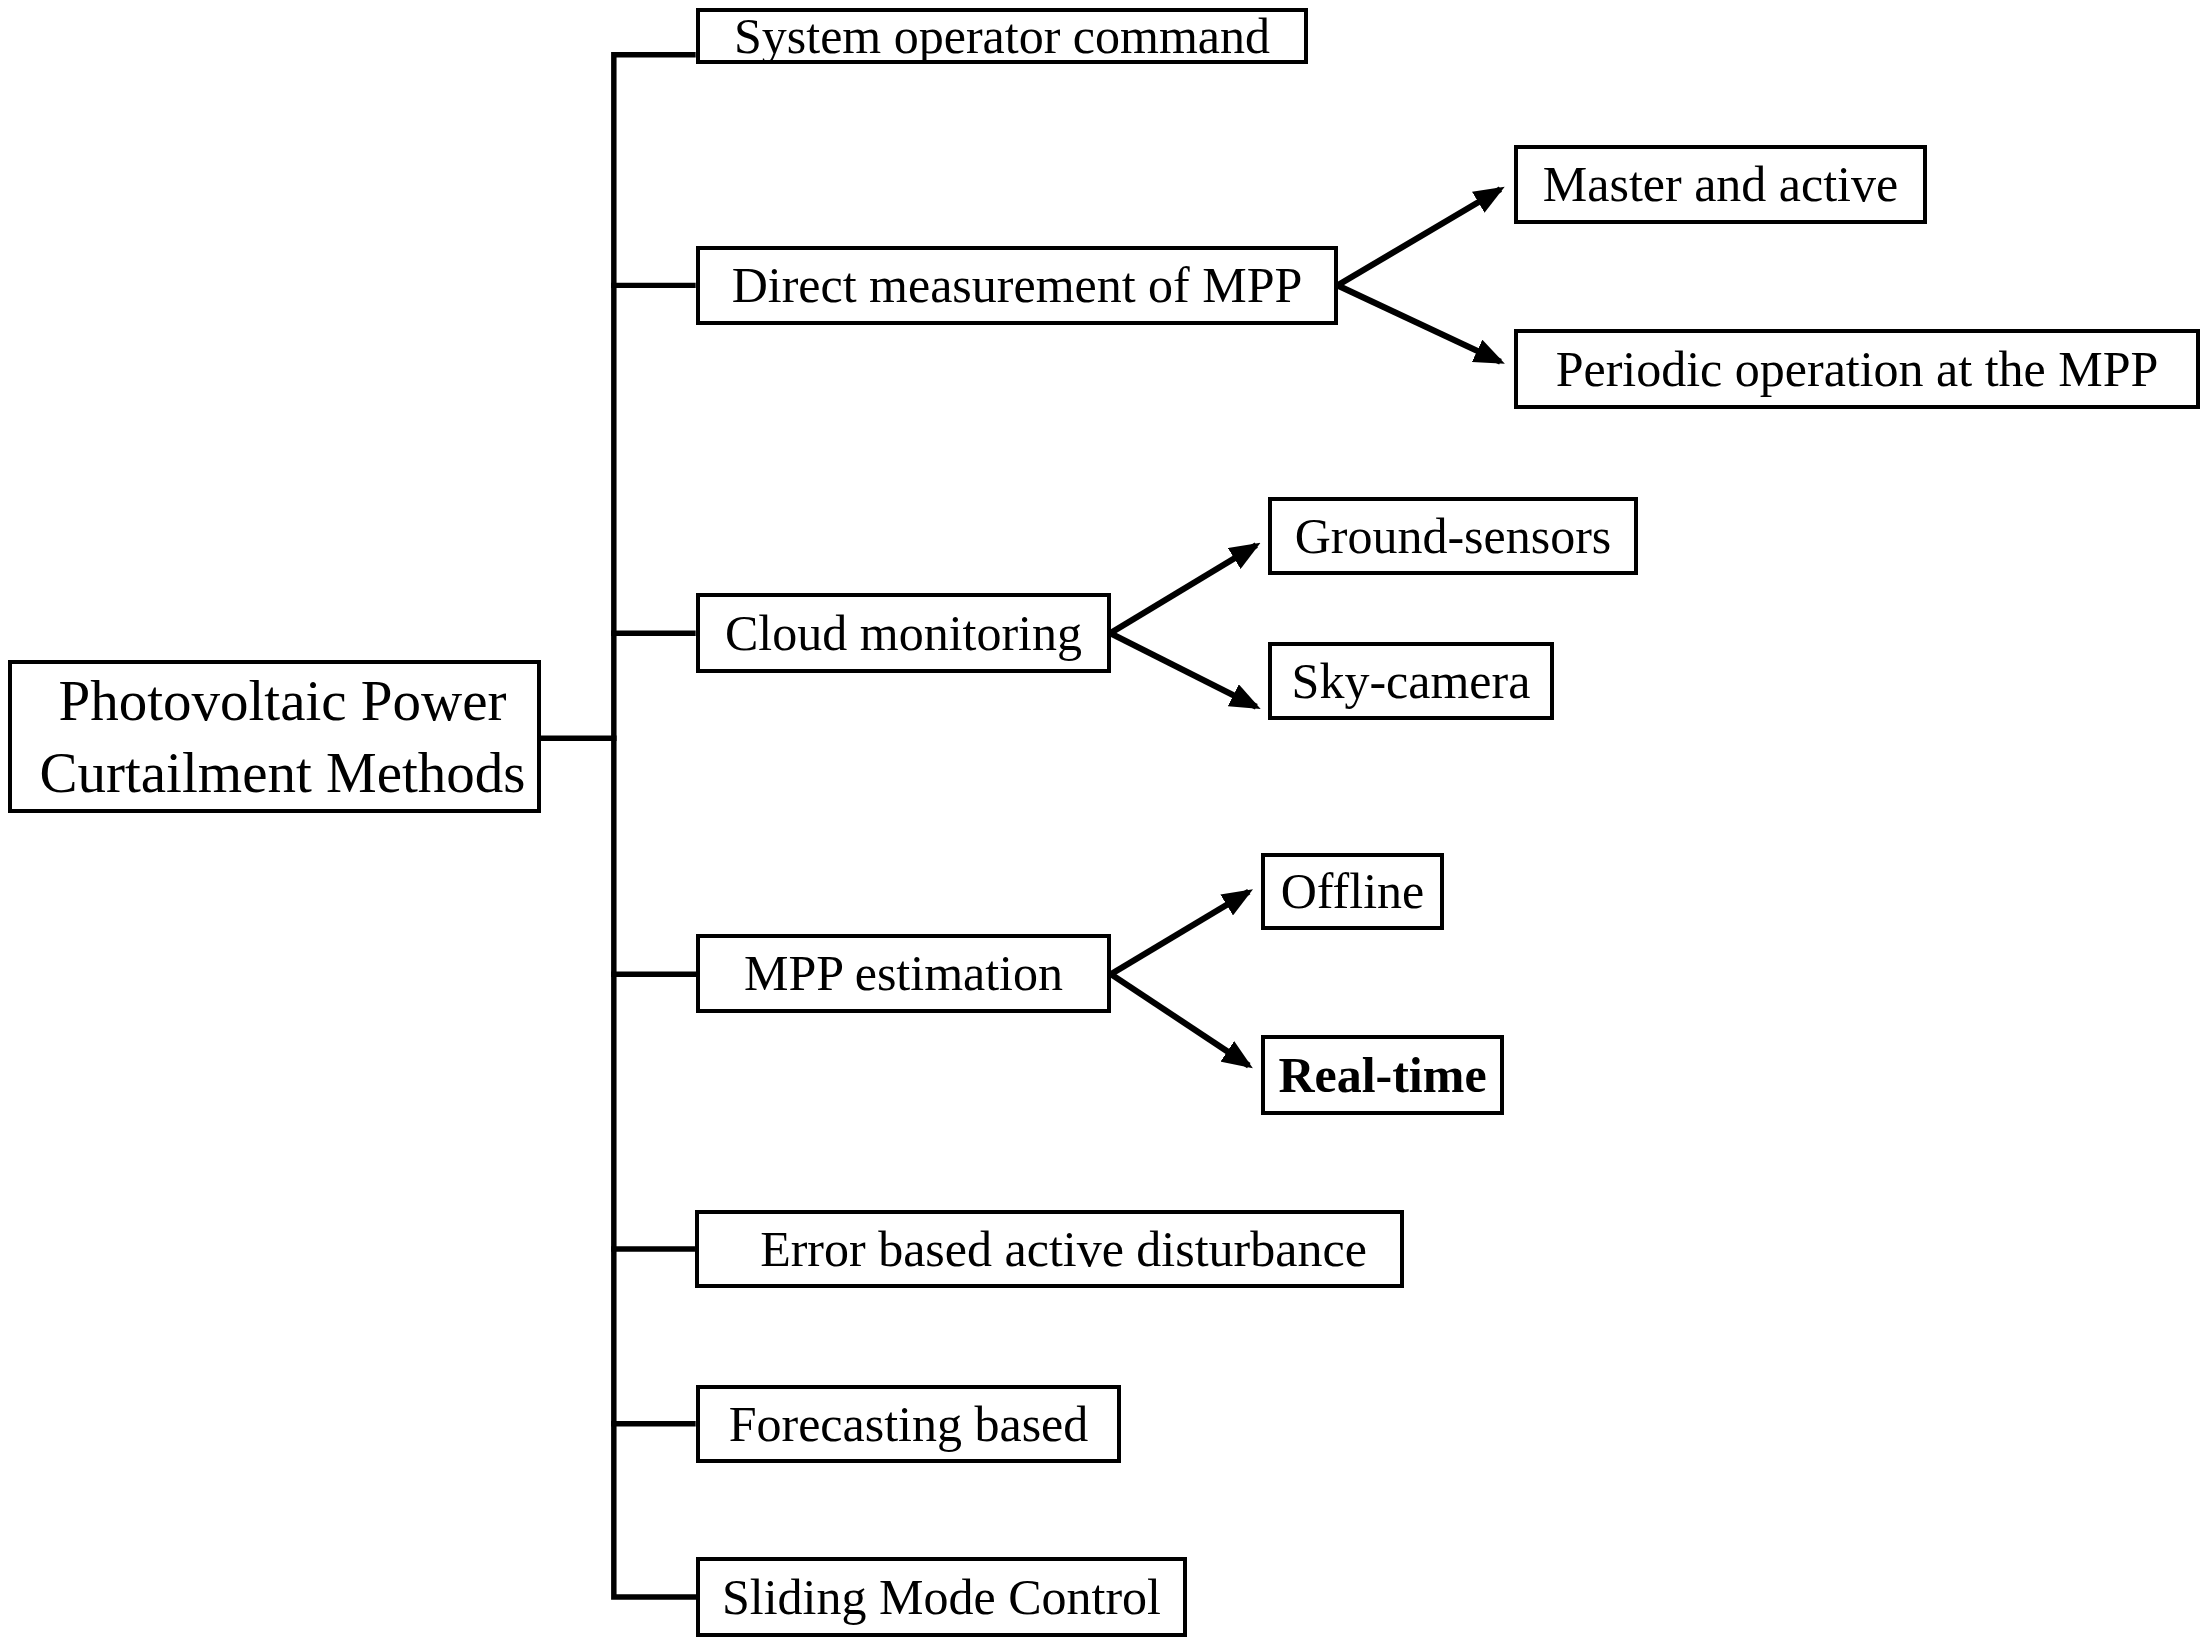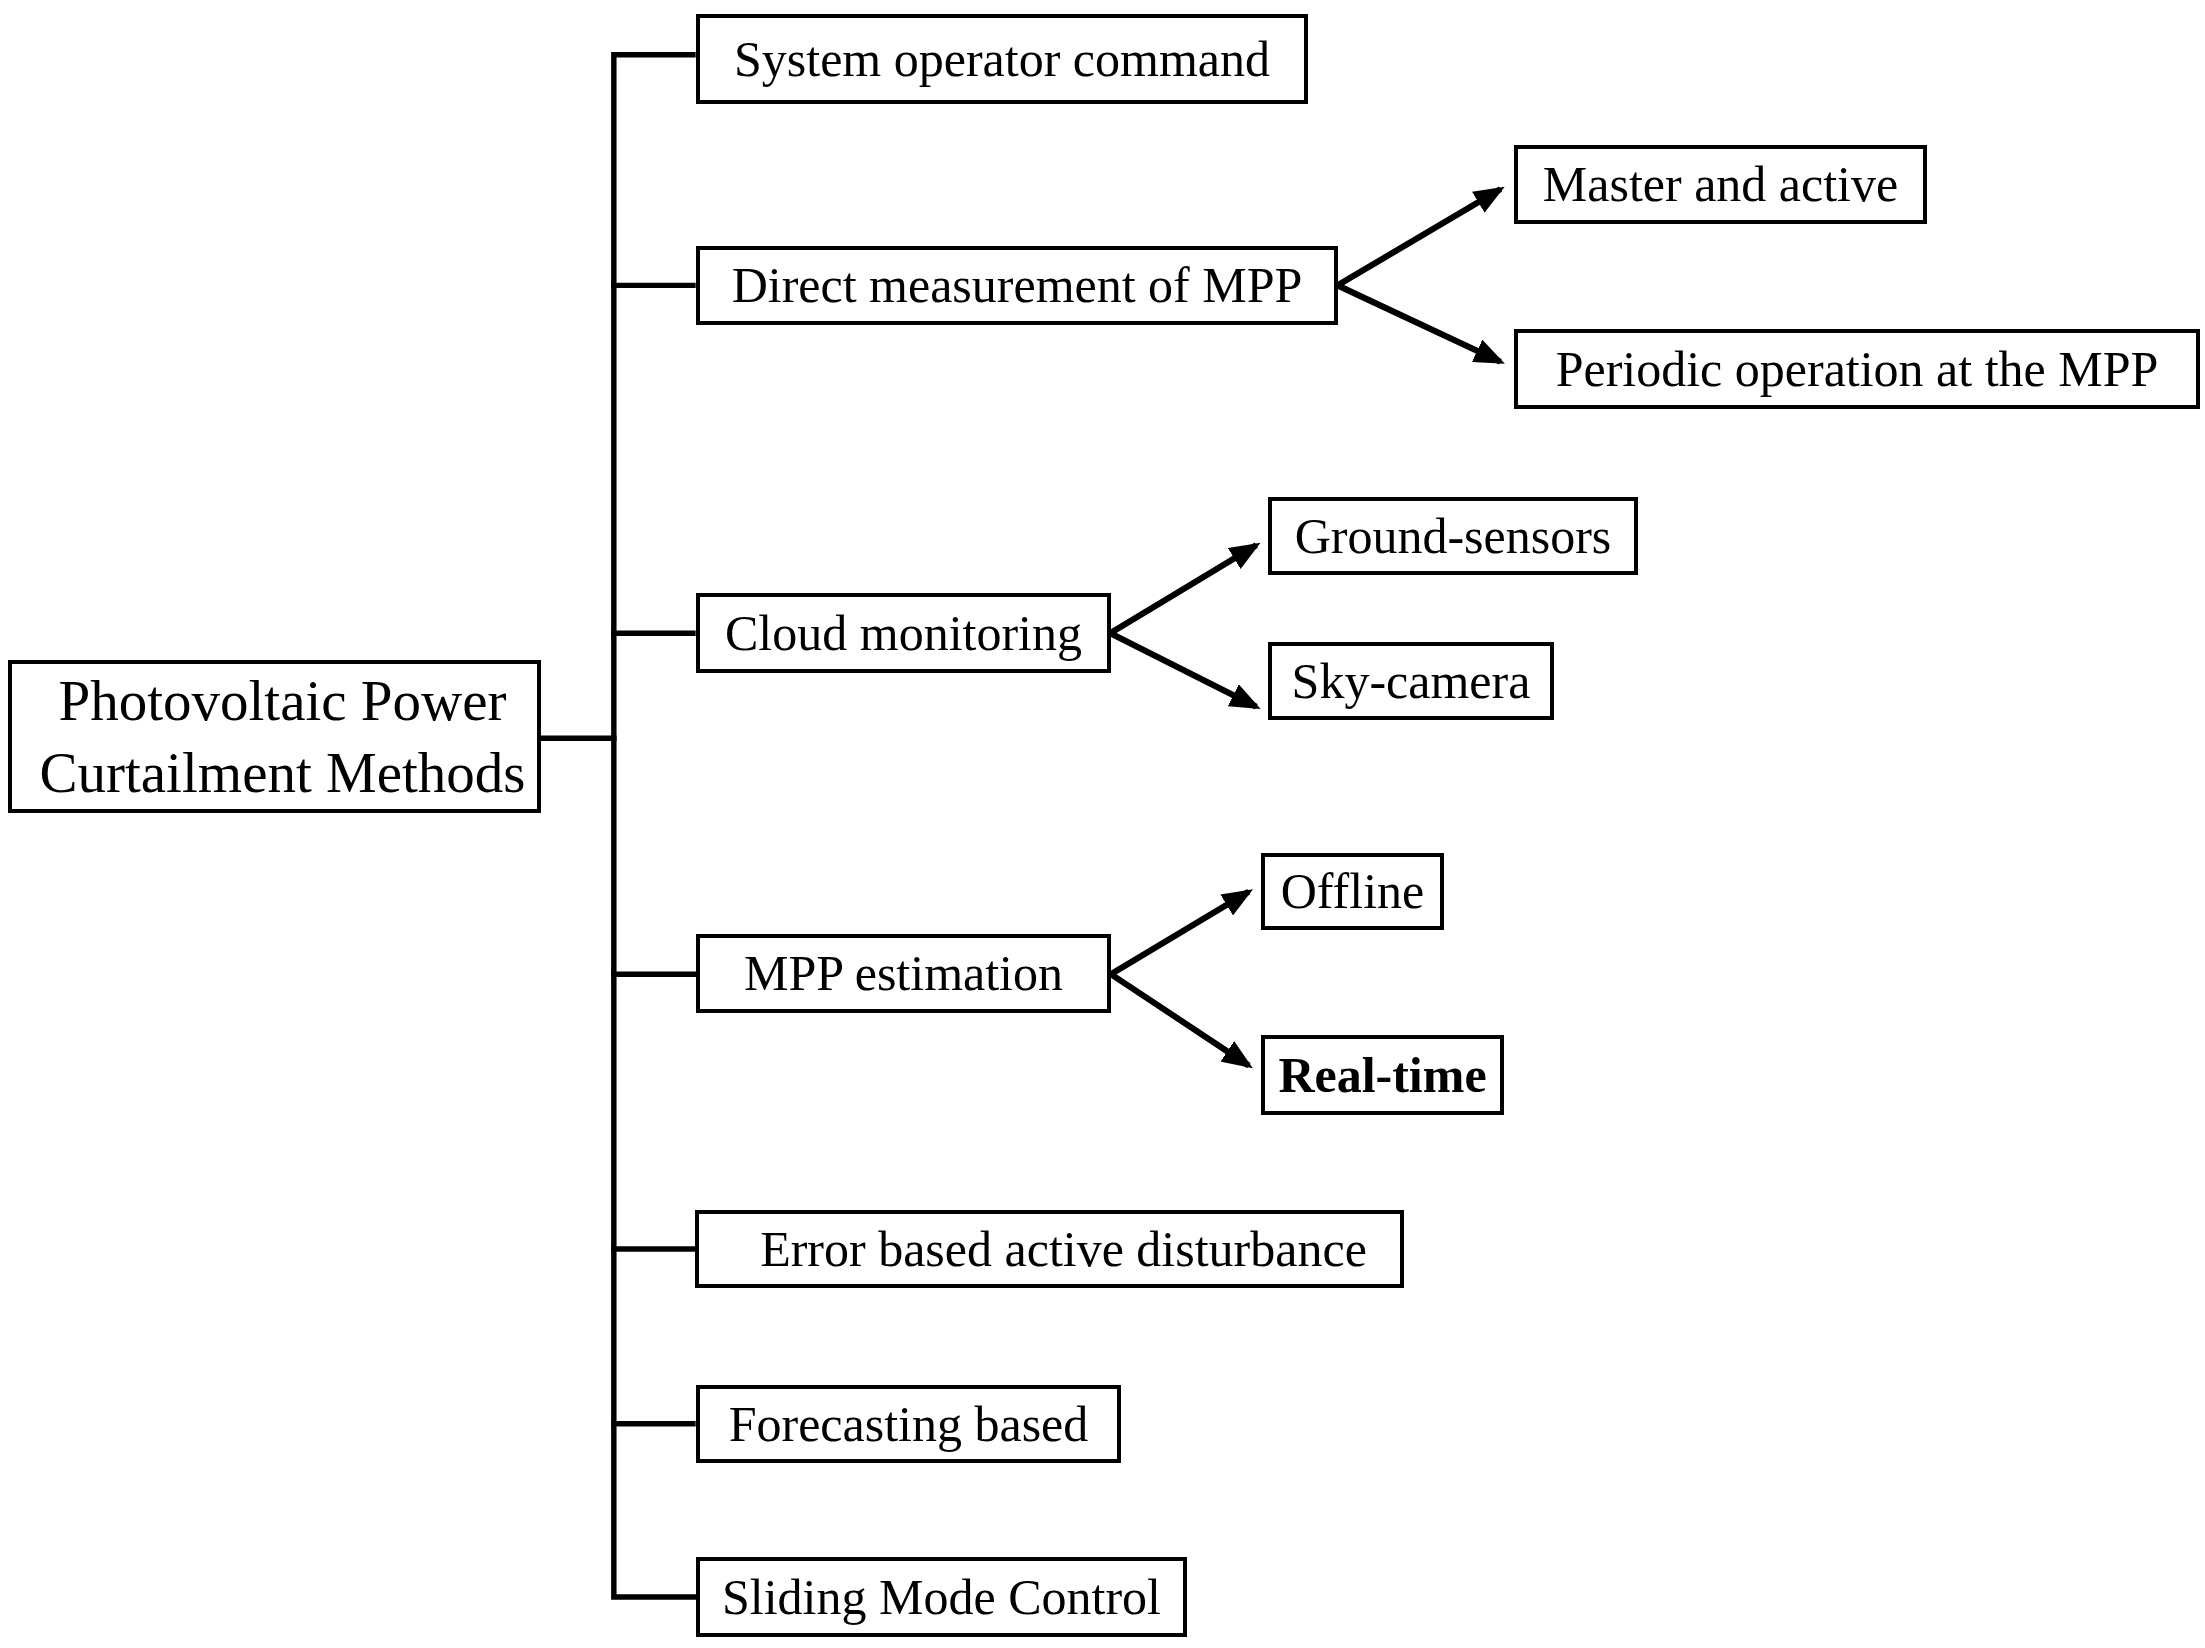--- a/index.html
+++ b/index.html
@@ -73,21 +73,21 @@
     <path d="M 1629 1428 L 1831 1562" fill="none" stroke="#000000" stroke-width="9" marker-end="url(#arrowhead)"></path>
   </svg>
 
   <div class="node root" style="left:7.5px; top:660px; width:533px; height:153px;">
     <div>
       <span class="line">Photovoltaic Power</span>
       <span class="line">Curtailment Methods</span>
     </div>
   </div>
 
-  <div class="node" style="left:696px; top:14px; width:612px; height:90px;">
+  <div class="node" style="left:696px; top:8px; width:612px; height:56px;">
     <span>System operator command</span>
   </div>
 
   <div class="node" style="left:696px; top:246px; width:642px; height:79px;">
     <span>Direct measurement of MPP</span>
   </div>
 
   <div class="node" style="left:696px; top:593px; width:415px; height:80px;">
     <span>Cloud monitoring</span>
   </div>

